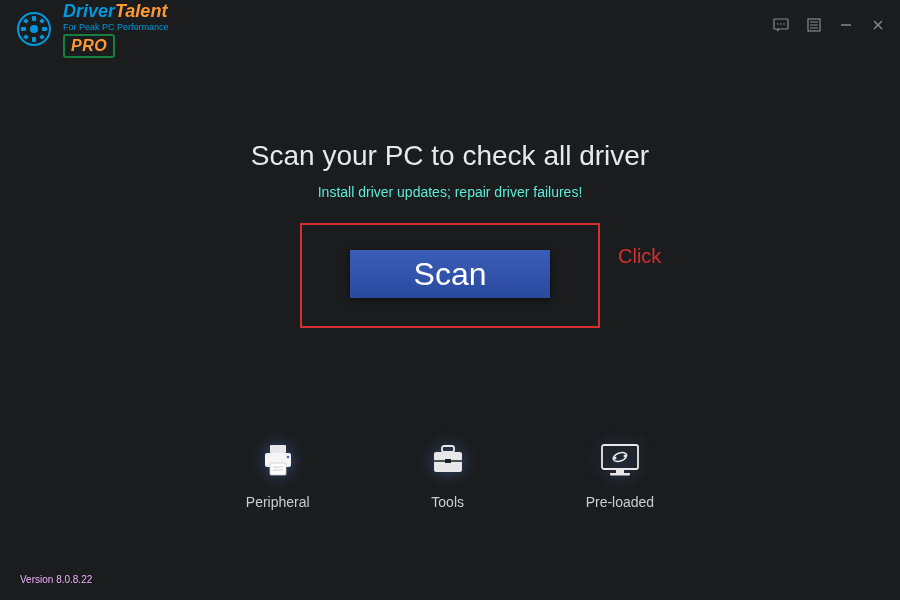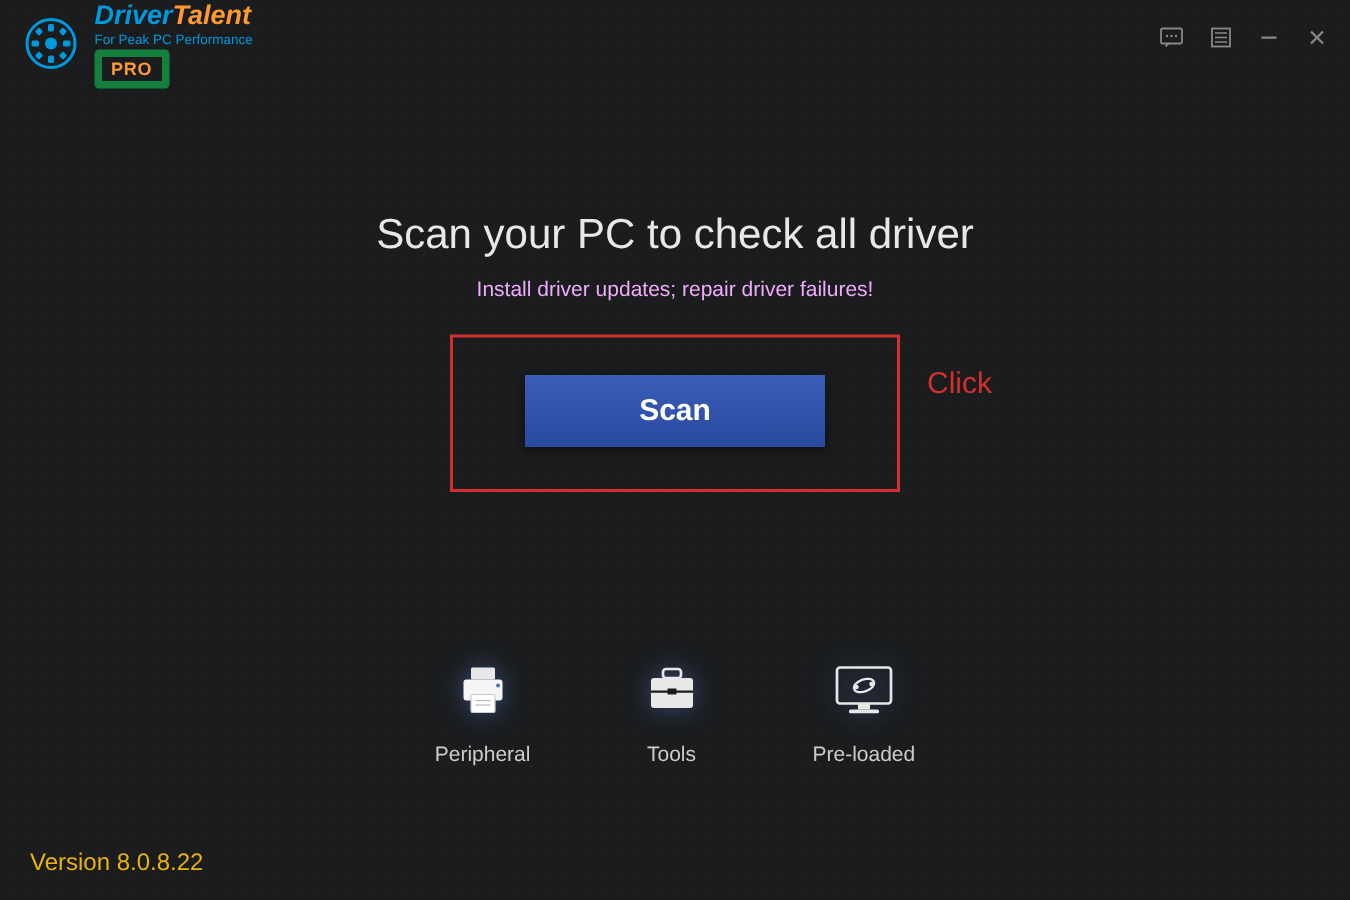--- a/index.html
+++ b/index.html
@@ -62,28 +62,29 @@
     }
     .logo-title .orange {
       color: #ff9933;
     }
     .logo-subtitle {
       font-size: 9px;
       color: #0099dd;
     }
     .logo-pro {
       display: inline-block;
-      border: 5px solid #15803d;
+      border: 2px solid #15803d;
       color: #ff9933;
-      font-size: 12px;
+      font-size: 16px;
       font-weight: bold;
       padding: 1px 6px;
       border-radius: 3px;
       margin-top: 2px;
       letter-spacing: 0.5px;
+      font-style: italic;
     }
     .window-controls {
       display: flex;
       gap: 18px;
       align-items: center;
     }
     .window-controls span {
       color: #888;
       cursor: pointer;
       font-size: 14px;
@@ -97,21 +98,21 @@
       right: 0;
       text-align: center;
     }
     .main-heading {
       color: #e8e8e8;
       font-size: 28px;
       font-weight: normal;
       margin-bottom: 12px;
     }
     .main-subheading {
-      color: #f0abfc;
+      color: #5eead4;
       font-size: 14px;
       margin-bottom: 30px;
     }
     .scan-highlight {
       position: absolute;
       top: 223px;
       left: 300px;
       width: 300px;
       height: 105px;
       border: 2px solid #d32f2f;
@@ -119,40 +120,40 @@
     }
     .scan-button {
       position: absolute;
       top: 250px;
       left: 350px;
       width: 200px;
       height: 48px;
       background: linear-gradient(to bottom, #3a5db8, #2a4a9e);
       border: none;
       color: #fff;
-      font-size: 20px;
-      font-weight: bold;
+      font-size: 32px;
+      font-weight: normal;
       cursor: pointer;
       box-shadow: 0 2px 8px rgba(0,0,0,0.5);
     }
     .click-label {
       position: absolute;
       top: 245px;
       left: 618px;
       color: #d32f2f;
       font-size: 20px;
     }
     .bottom-icons {
       position: absolute;
       bottom: 90px;
       left: 0;
       right: 0;
       display: flex;
       justify-content: center;
-      gap: 72px;
+      gap: 116px;
     }
     .bottom-icon-item {
       display: flex;
       flex-direction: column;
       align-items: center;
       gap: 12px;
       cursor: pointer;
     }
     .bottom-icon-item .icon-box {
       width: 44px;
@@ -163,22 +164,22 @@
       filter: drop-shadow(0 0 8px rgba(100,150,255,0.4));
     }
     .bottom-icon-item .label {
       color: #ccc;
       font-size: 14px;
     }
     .version {
       position: absolute;
       bottom: 15px;
       left: 20px;
-      color: #eab308;
-      font-size: 16px;
+      color: #f0abfc;
+      font-size: 10px;
     }
   </style>
 </head>
 <body>
 
 <div class="bg-pattern"></div>
 
 <div class="titlebar">
   <div class="logo-area">
     <div class="logo-gear">

